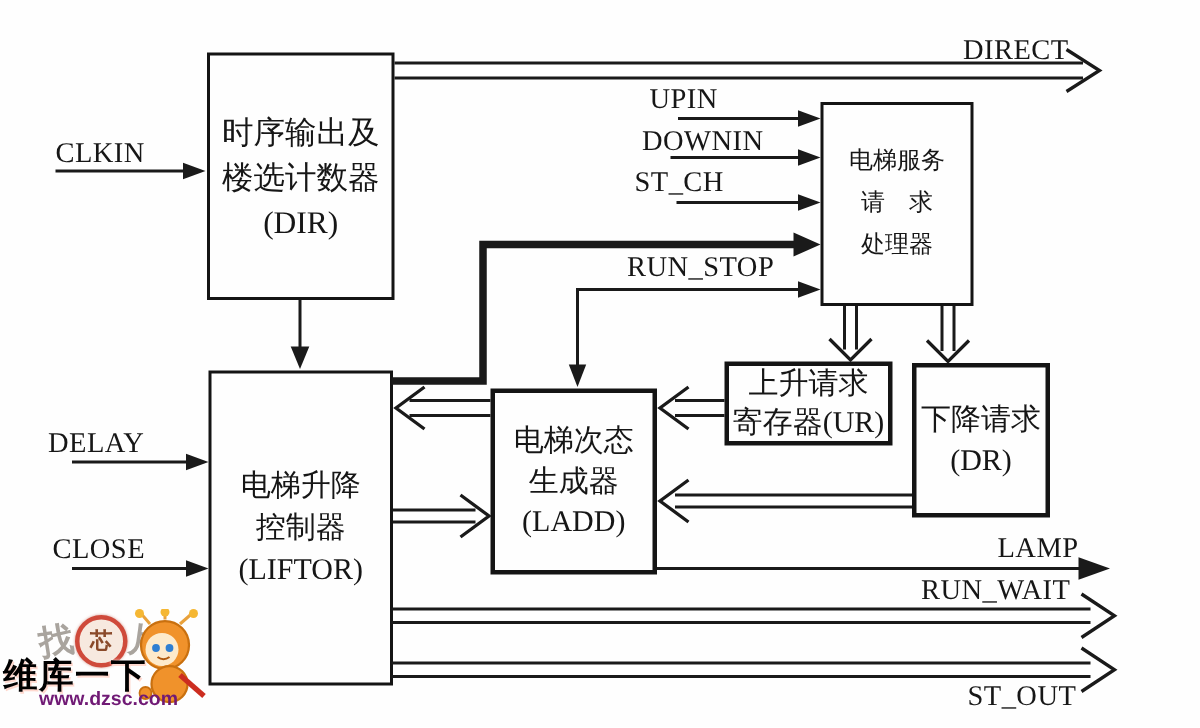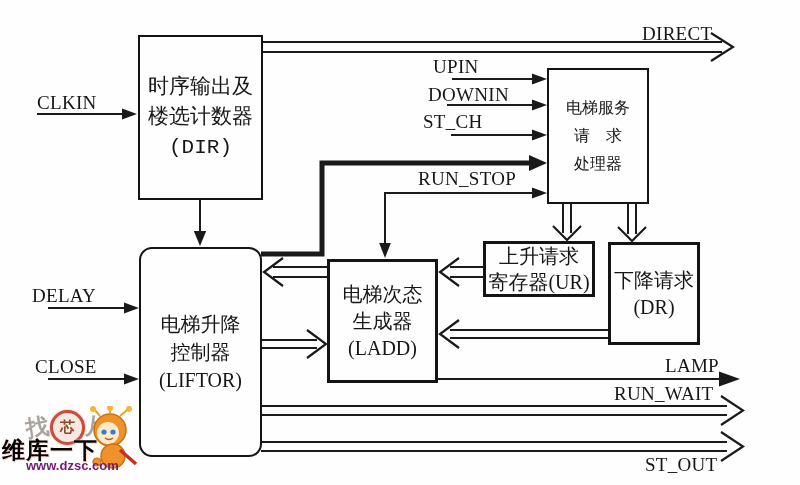--- a/index.html
+++ b/index.html
@@ -11,26 +11,26 @@
   .wires line,.wires polyline{stroke:#1a1a1a;stroke-width:2;fill:none;}
   .wires polyline.open{stroke-width:2.2;}
   .wires .thick{stroke-width:5;}
   .wires .solid{fill:#1a1a1a;stroke:none;}
   .box{
     position:absolute;z-index:1;background:#fefefe;border:2px solid #141414;
     display:flex;flex-direction:column;align-items:center;justify-content:center;
     text-align:center;box-sizing:border-box;
   }
   .box .bl{white-space:pre;}
-  .b-dir{left:138px;top:35px;width:125px;height:165px;font-size:21px;line-height:30px;font-family:Liberation Mono, monospace;}
+  .b-dir{left:138px;top:35px;width:125px;height:165px;font-size:21px;line-height:30px;}
   .b-proc{left:547px;top:68px;width:102px;height:136px;font-size:16px;line-height:28px;}
   .b-ur{left:483px;top:241px;width:112px;height:56px;font-size:20px;line-height:26px;border-width:3px;}
   .b-dr{left:608px;top:242px;width:92px;height:103px;font-size:20px;line-height:27px;border-width:3px;}
   .b-ladd{left:327px;top:259px;width:111px;height:124px;font-size:20px;line-height:27px;border-width:3px;}
-  .b-liftor{left:139px;top:247px;width:123px;height:210px;font-size:20px;line-height:28px;border-radius:13px;}
+  .b-liftor{left:139px;top:247px;width:123px;height:210px;font-size:20px;line-height:28px;}
   .sig{position:absolute;z-index:3;font-size:19px;white-space:nowrap;letter-spacing:.3px;}
   
   .wm{position:absolute;left:0;top:404px;width:150px;height:78px;z-index:4;}
   .wm-row1{position:absolute;left:26px;top:6px;display:flex;align-items:center;}
   .wm-find,.wm-chip{font-size:23px;font-weight:bold;color:#a9a49e;
     text-shadow:0 0 1px #ffffff;font-family:"Liberation Sans",sans-serif;}
   .wm-find{transform:rotate(-9deg);}
   .wm-chip{transform:rotate(8deg);}
   .wm-stamp{
     width:29px;height:29px;border-radius:50%;border:3px solid #cf4a3b;background:#f7e9df;

